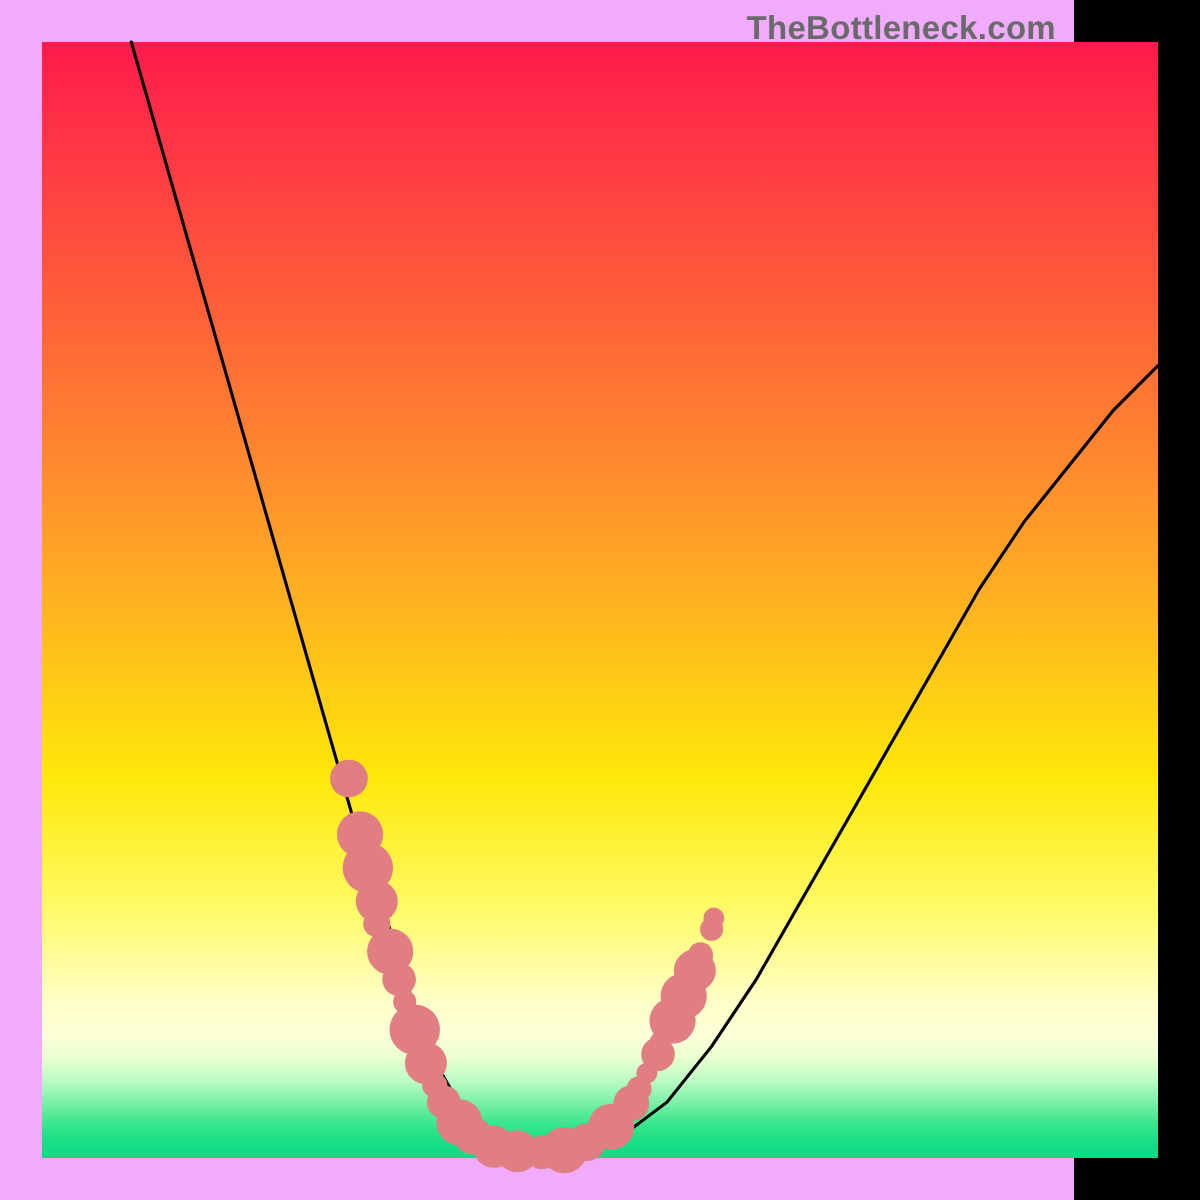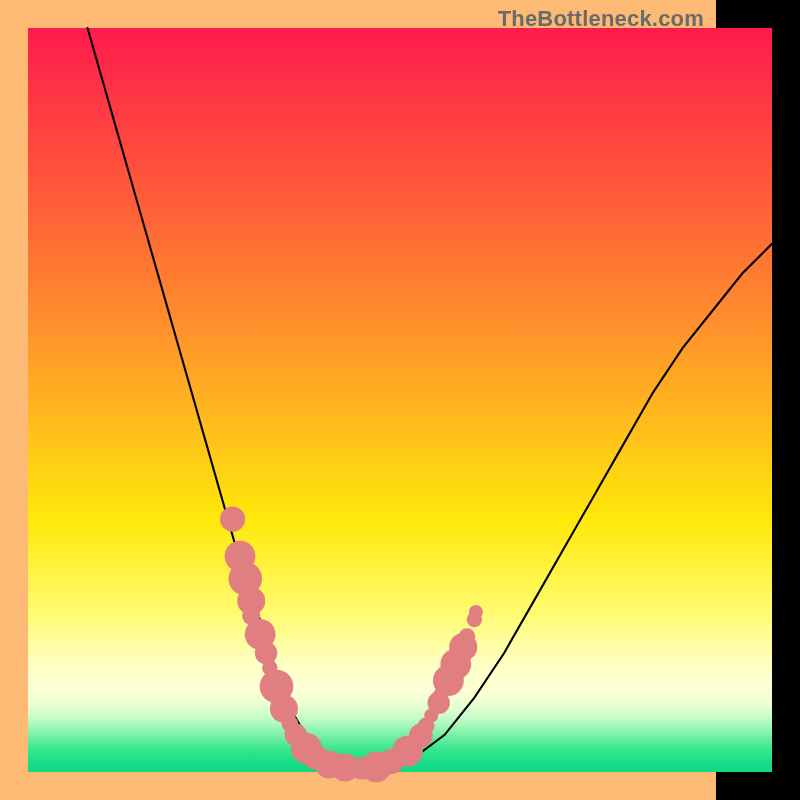--- a/index.html
+++ b/index.html
@@ -9,21 +9,21 @@
     height: 800px;
     background: #000;
     overflow: hidden;
   }
   .frame {
     position: absolute;
     left: 0;
     top: 0;
     width: 716px;
     height: 800px;
-    background: #fdba74;
+    background: #f0abfc;
   }
   .plot-area {
     position: absolute;
     left: 28px;
     top: 28px;
     width: 744px;
     height: 744px;
     
     background: linear-gradient(
       to bottom,

